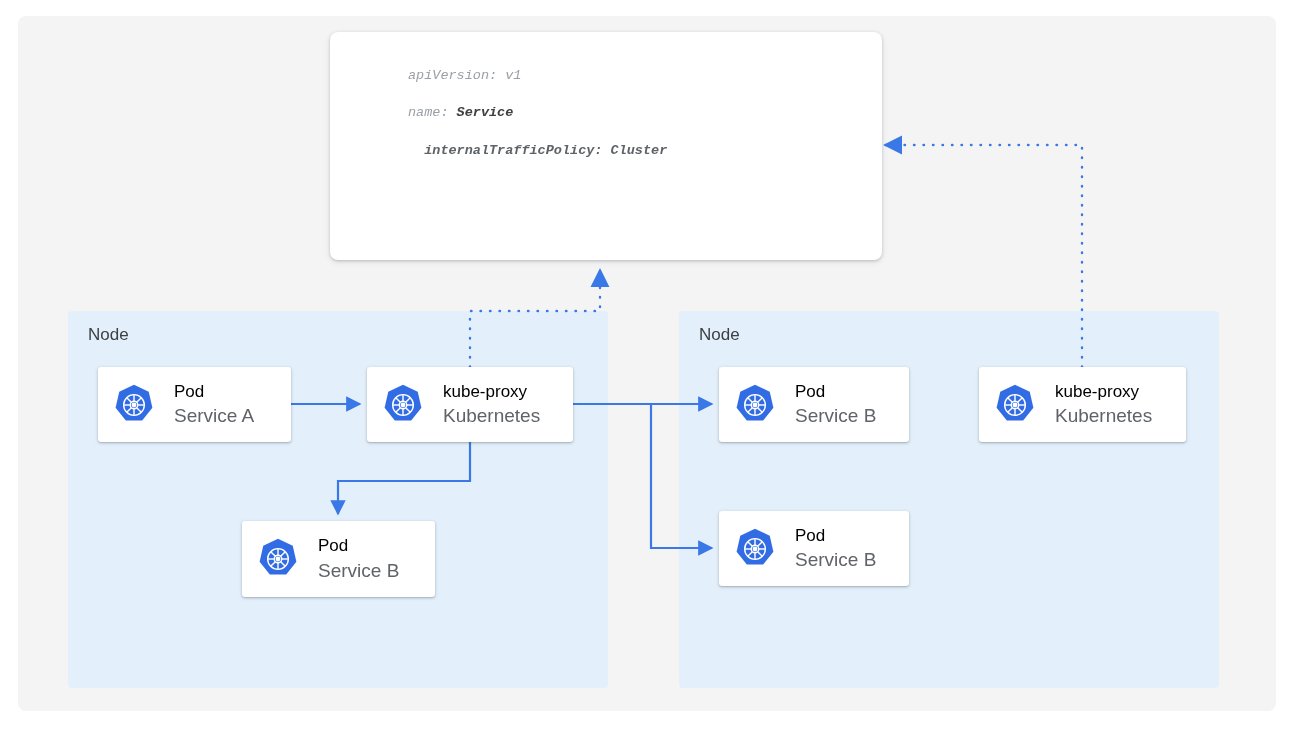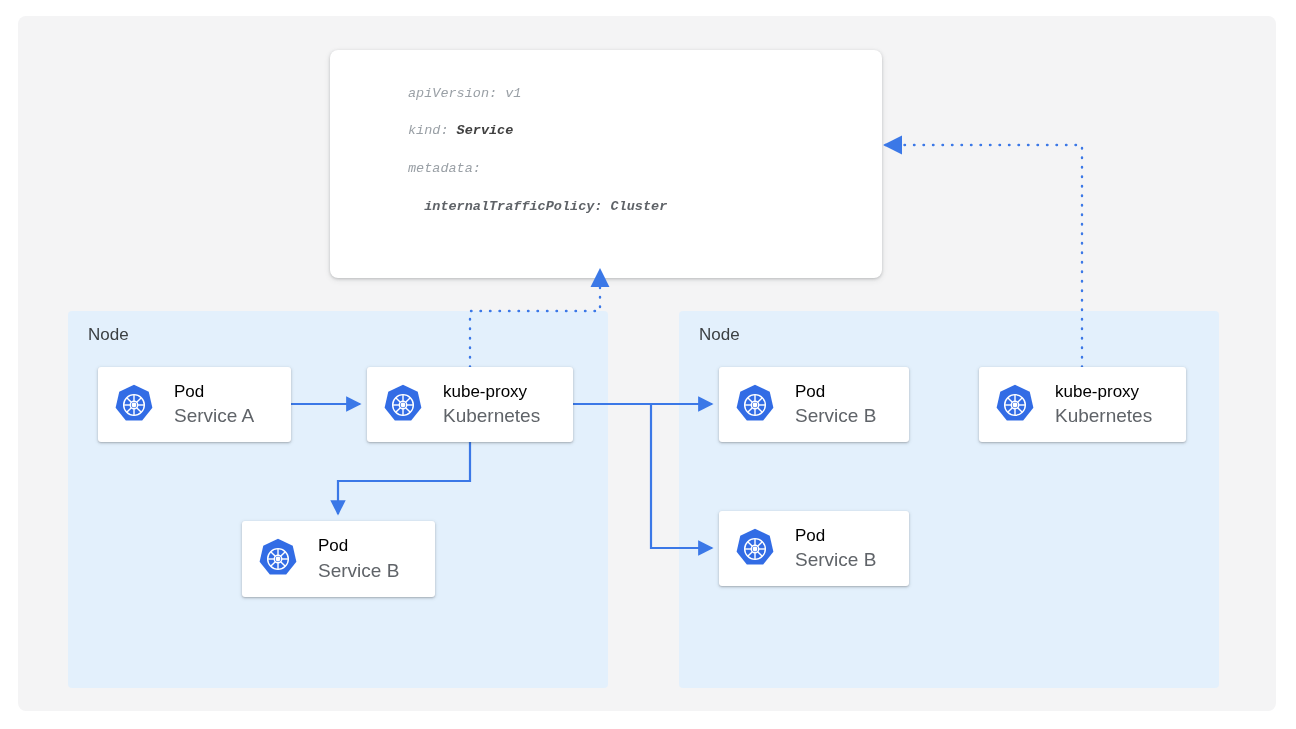--- a/index.html
+++ b/index.html
@@ -27,21 +27,21 @@
     width: 1258px;
     height: 695px;
     background: #f4f4f5;
     border-radius: 8px;
   }
 
   
   .yaml-card {
     position: absolute;
     left: 330px;
-    top: 50px;
+    top: 32px;
     width: 552px;
     height: 228px;
     background: #ffffff;
     border-radius: 8px;
     box-shadow: 0 1px 3px rgba(60,64,67,.25), 0 2px 6px rgba(60,64,67,.10);
     overflow: hidden;
   }
   .yaml-body {
     position: absolute;
     left: 78px;
@@ -129,22 +129,21 @@
 </head>
 <body>
 
 <div id="diagram-root">
 
   <div class="canvas-panel"></div>
 
   <div class="yaml-card">
     <div class="yaml-body">
 <div class="yaml-line">apiVersion: v1</div>
-<div class="yaml-line"><span>kind: </span><span style="font-weight:bold;color:#404040">Service</span></div>
-<div class="yaml-line">metadata:</div>
+<div class="yaml-line"><span>name: </span><span style="font-weight:bold;color:#404040">Service</span></div>
 <div class="yaml-line bold">  internalTrafficPolicy: Cluster</div>
 
 
 
 
 
     </div>
   </div>
 
   <div class="node-box" id="node-left">

